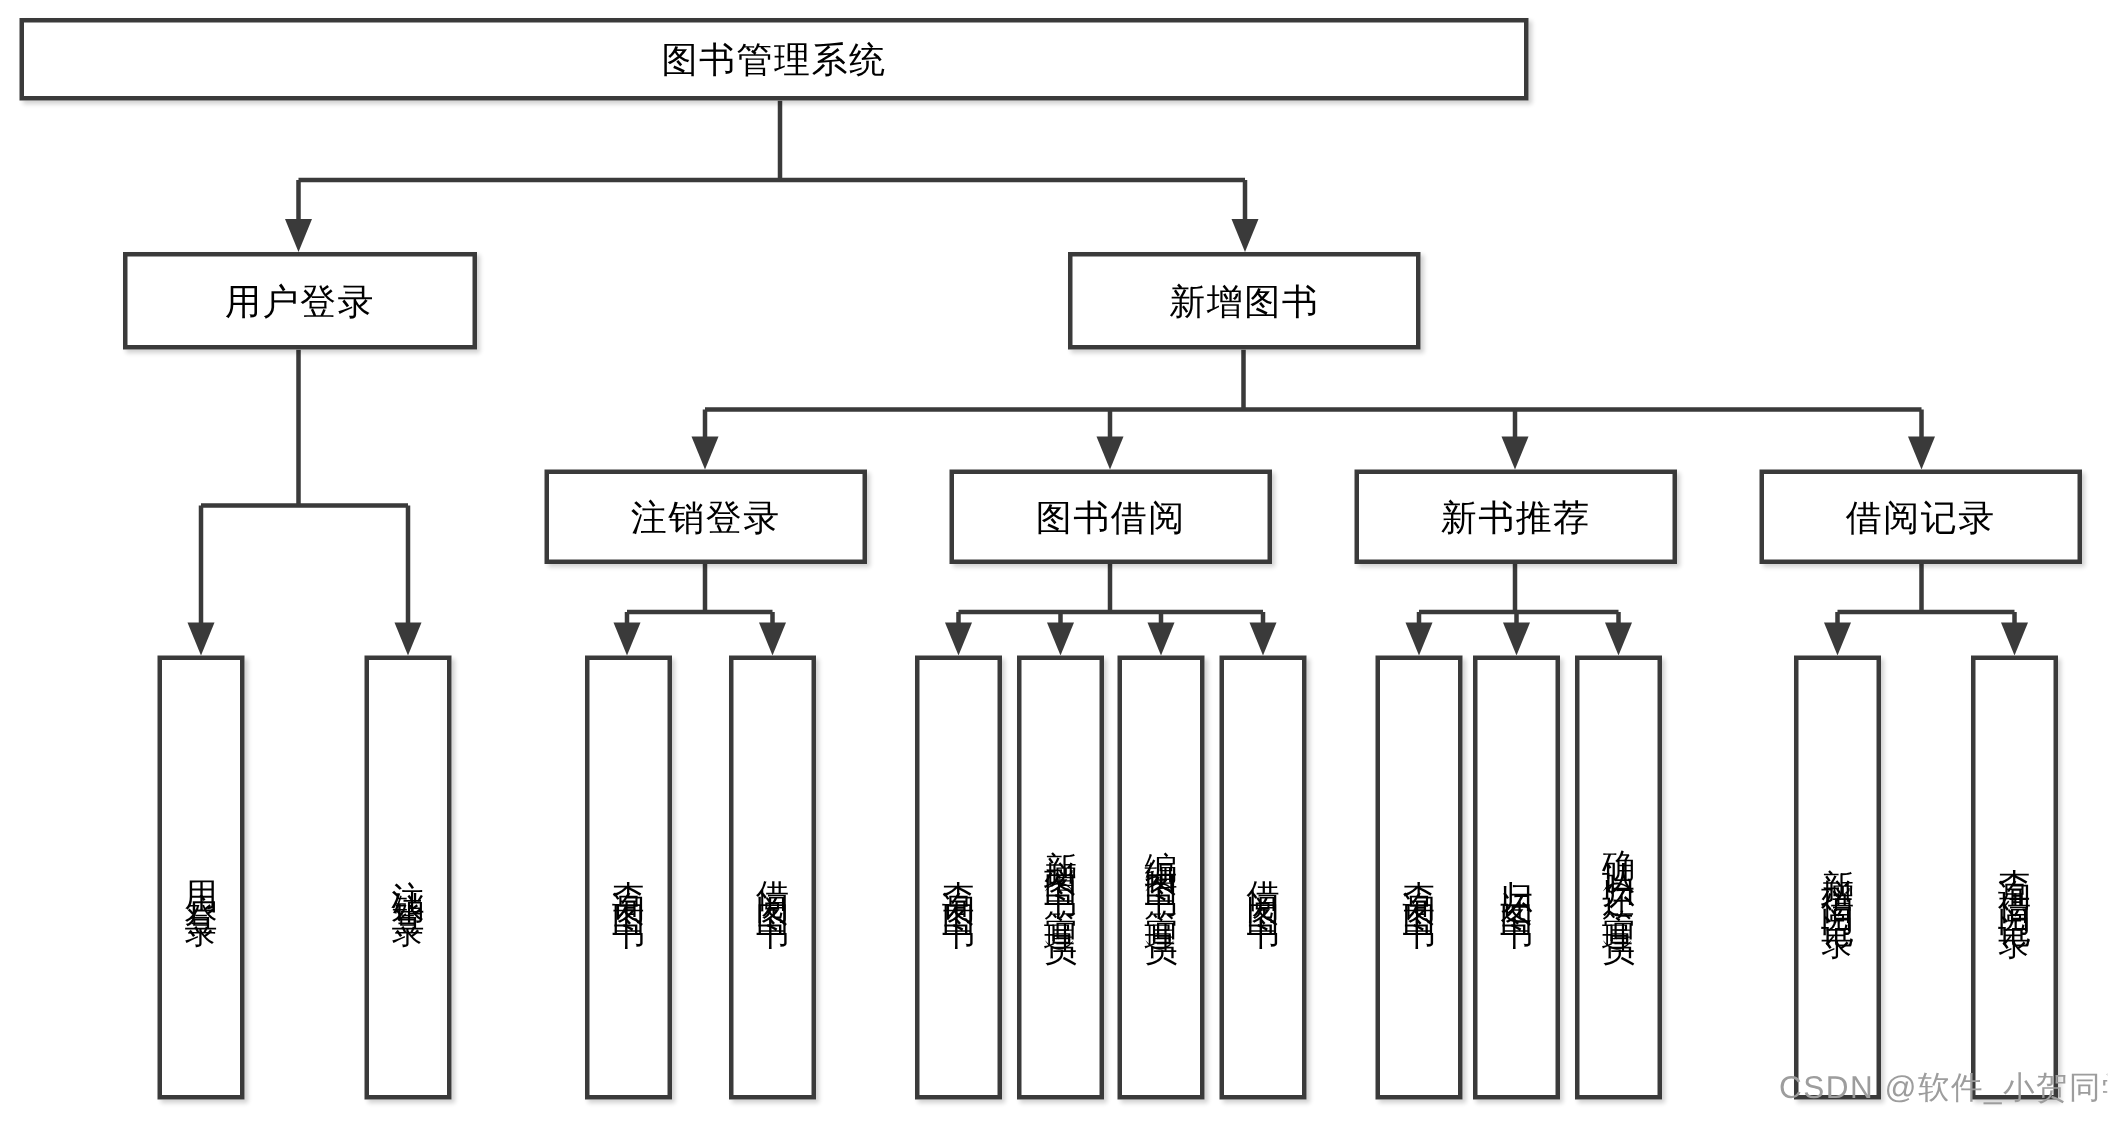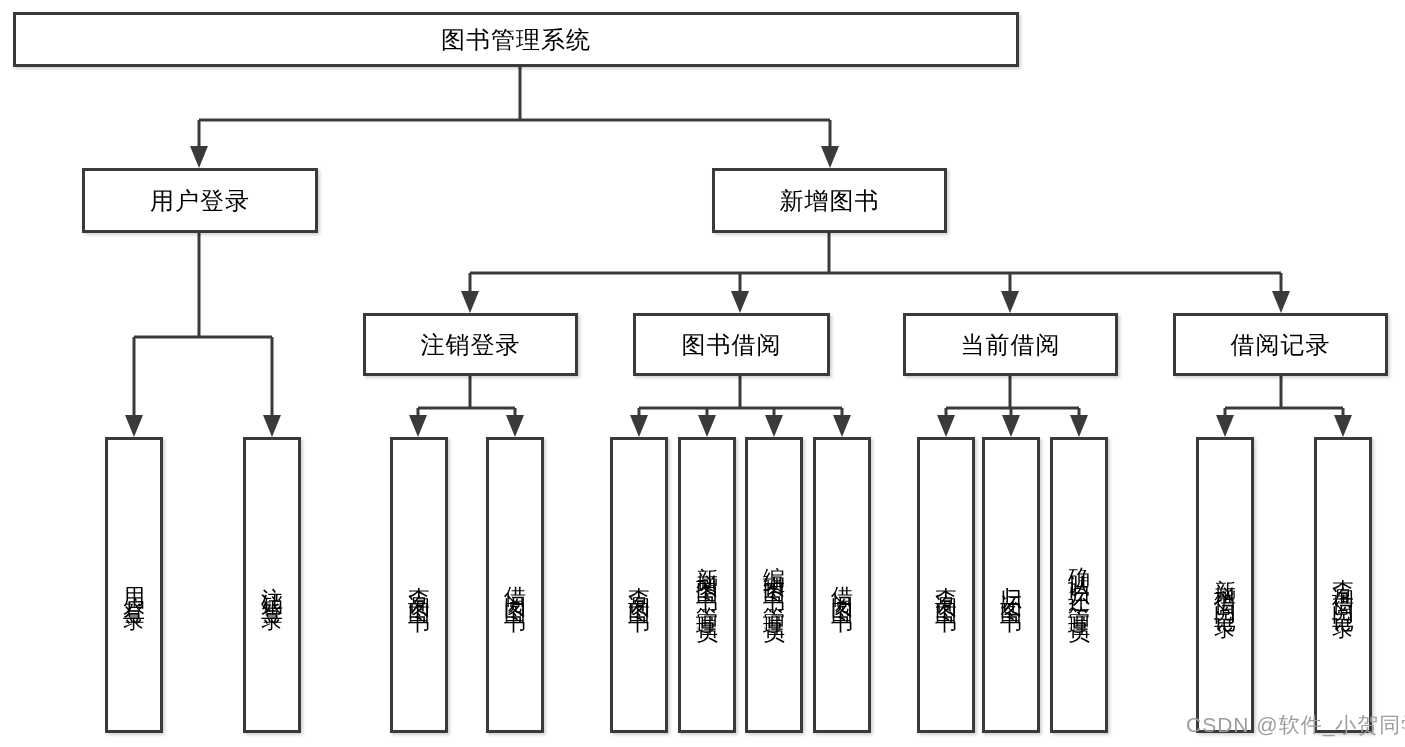--- a/index.html
+++ b/index.html
@@ -118,25 +118,25 @@
   <div class="node hbox" style="left:82px; top:168px; width:236px; height:65px;">
     <span>用户登录</span>
   </div>
   <div class="node hbox" style="left:712px; top:168px; width:235px; height:65px;">
     <span>新增图书</span>
   </div>
 
   <div class="node hbox" style="left:363px; top:313px; width:215px; height:63px;">
     <span>注销登录</span>
   </div>
-  <div class="node hbox" style="left:633px; top:313px; width:197px; height:63px;">
+  <div class="node hbox" style="left:633px; top:313px; width:215px; height:63px;">
     <span>图书借阅</span>
   </div>
   <div class="node hbox" style="left:903px; top:313px; width:215px; height:63px;">
-    <span>当前借阅</span>
+    <span>新书推荐</span>
   </div>
   <div class="node hbox" style="left:1173px; top:313px; width:215px; height:63px;">
     <span>借阅记录</span>
   </div>
 
   <div class="node leaf" style="left:105px;">
     <span class="vtext">用户登录</span>
   </div>
   <div class="node leaf" style="left:243px;">
     <span class="vtext">注销登录</span>

